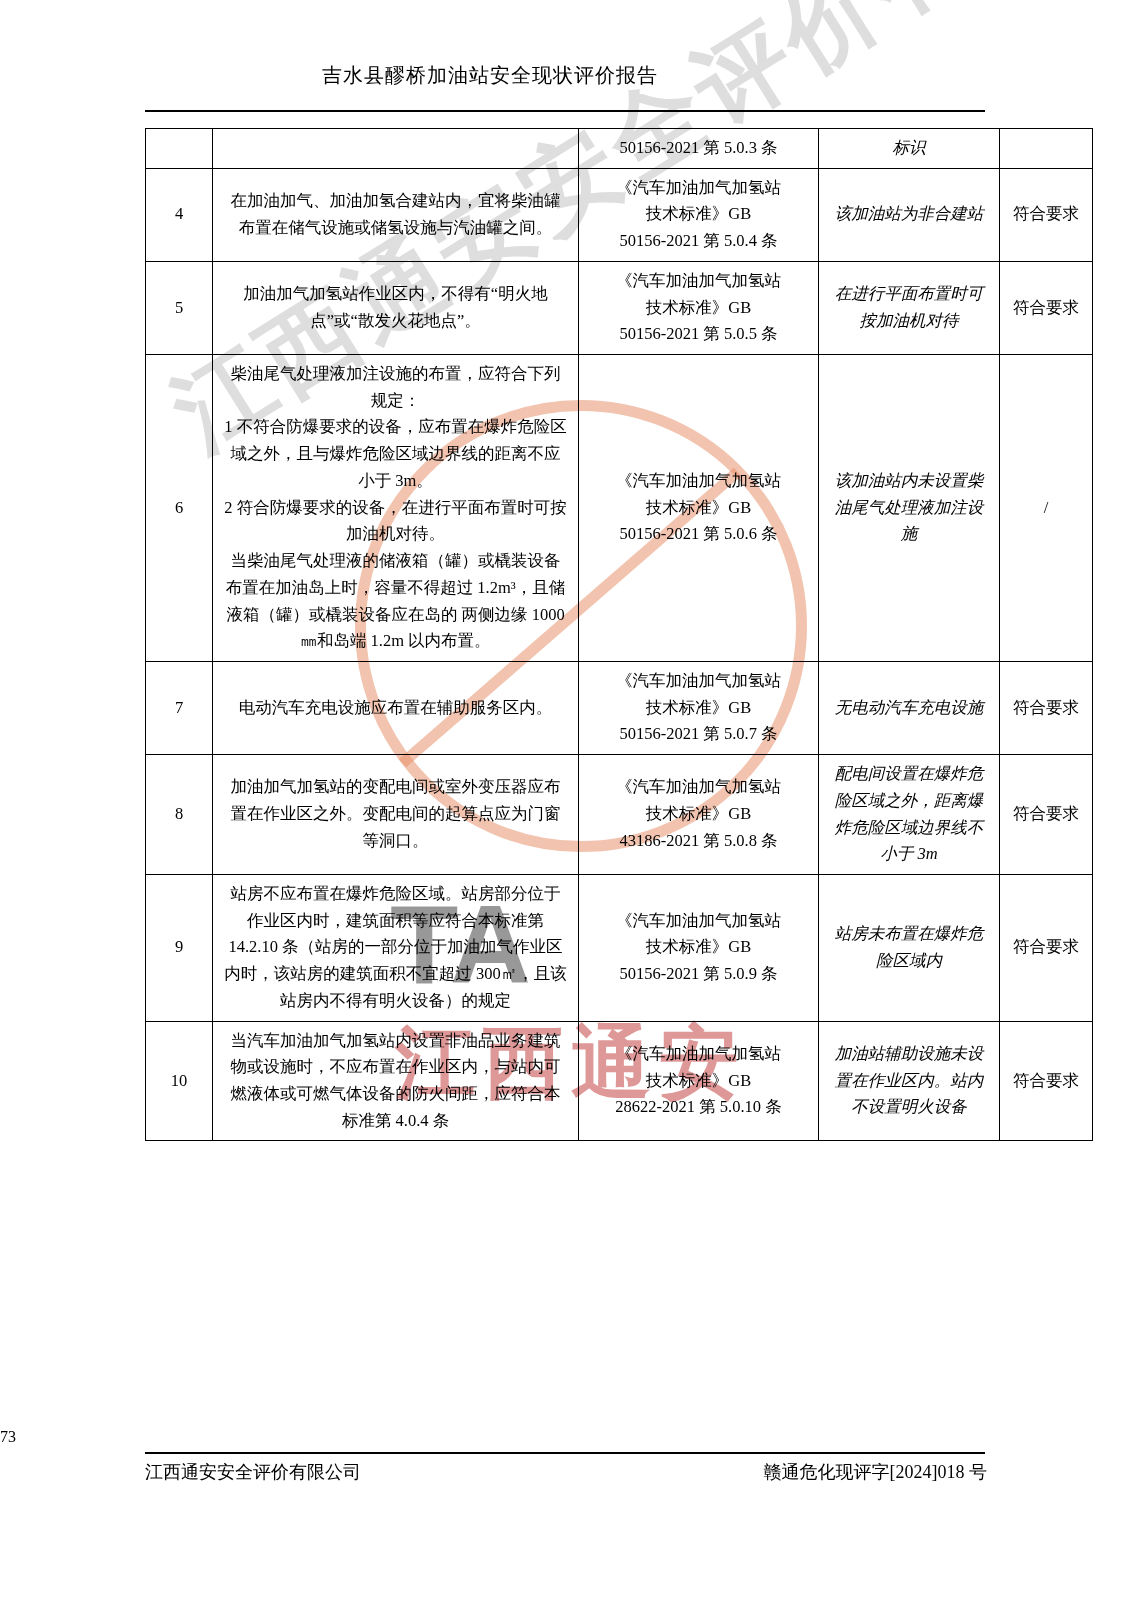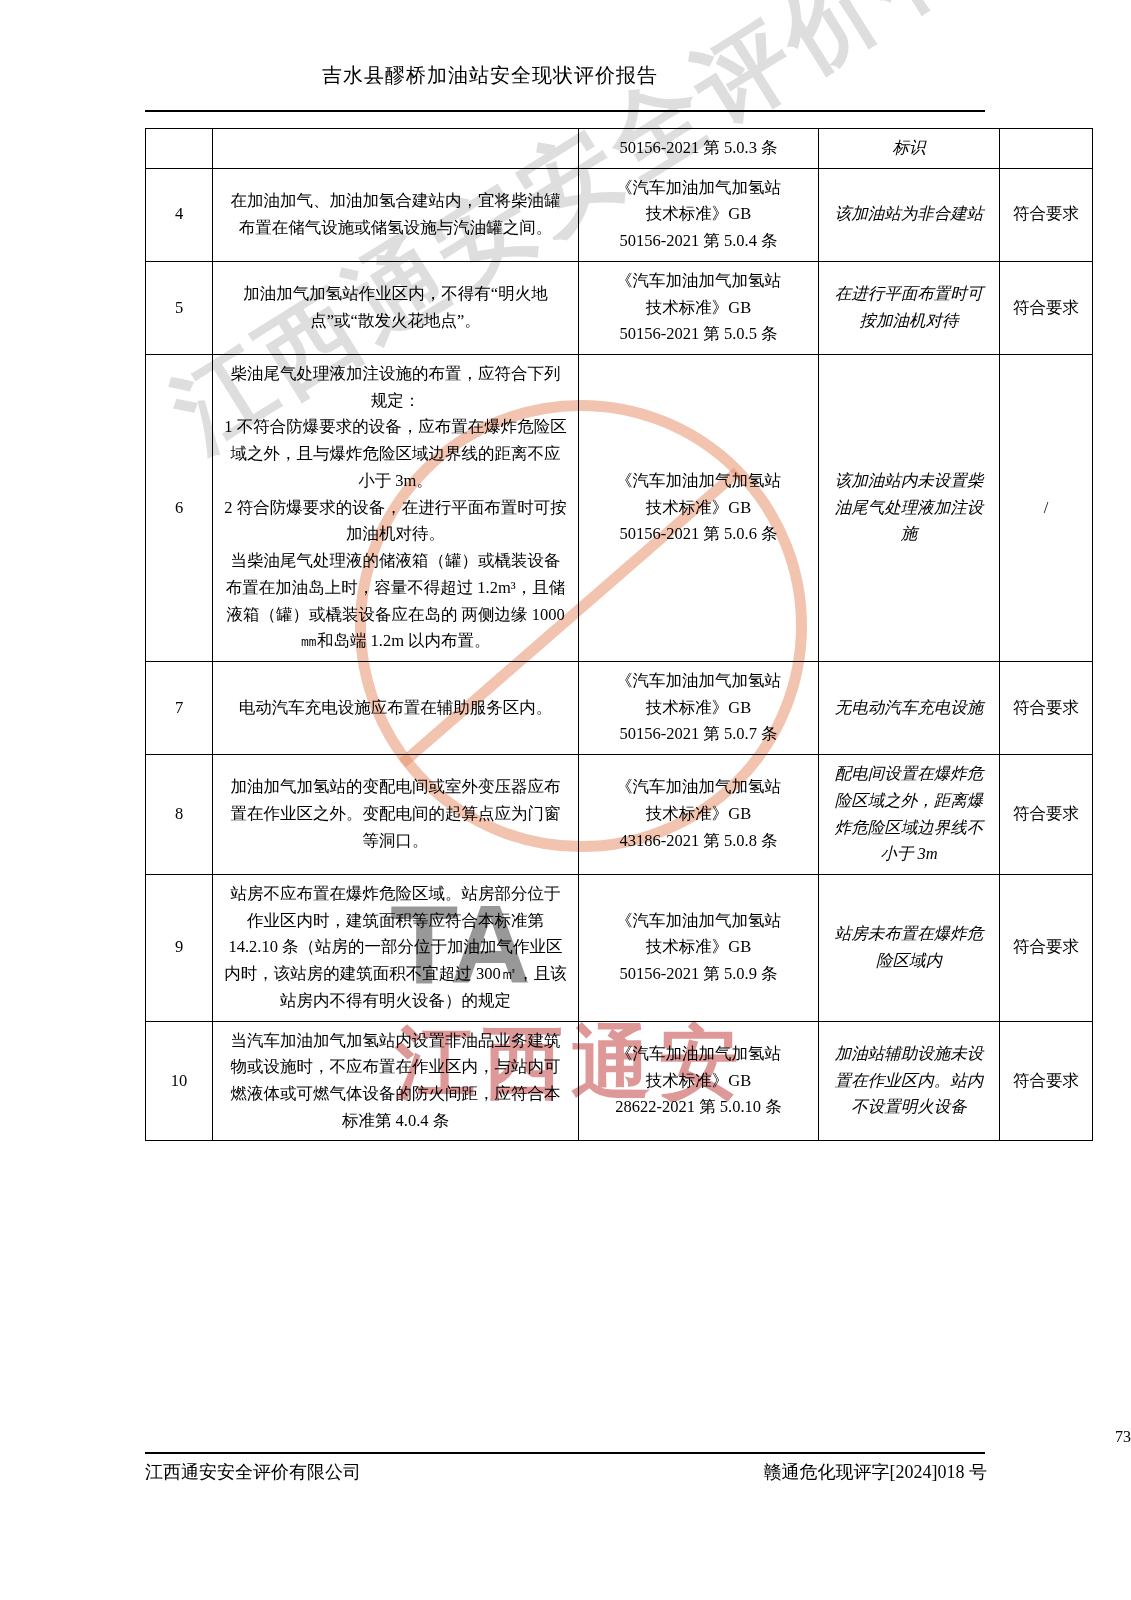--- a/index.html
+++ b/index.html
@@ -141,21 +141,21 @@
   td.c-res   { width: 72px; }
 
   .just { text-align: justify; text-align-last: center; }
 
   
   .page-number {
     position: absolute;
     left: 0;
     top: 1428px;
     width: 1131px;
-    text-align: right;
+    text-align: left;
     font-size: 16px;
     z-index: 2;
   }
   .footer-rule {
     position: absolute;
     left: 145px;
     top: 1452px;
     width: 840px;
     border-bottom: 2.5px solid #000;
     z-index: 2;

